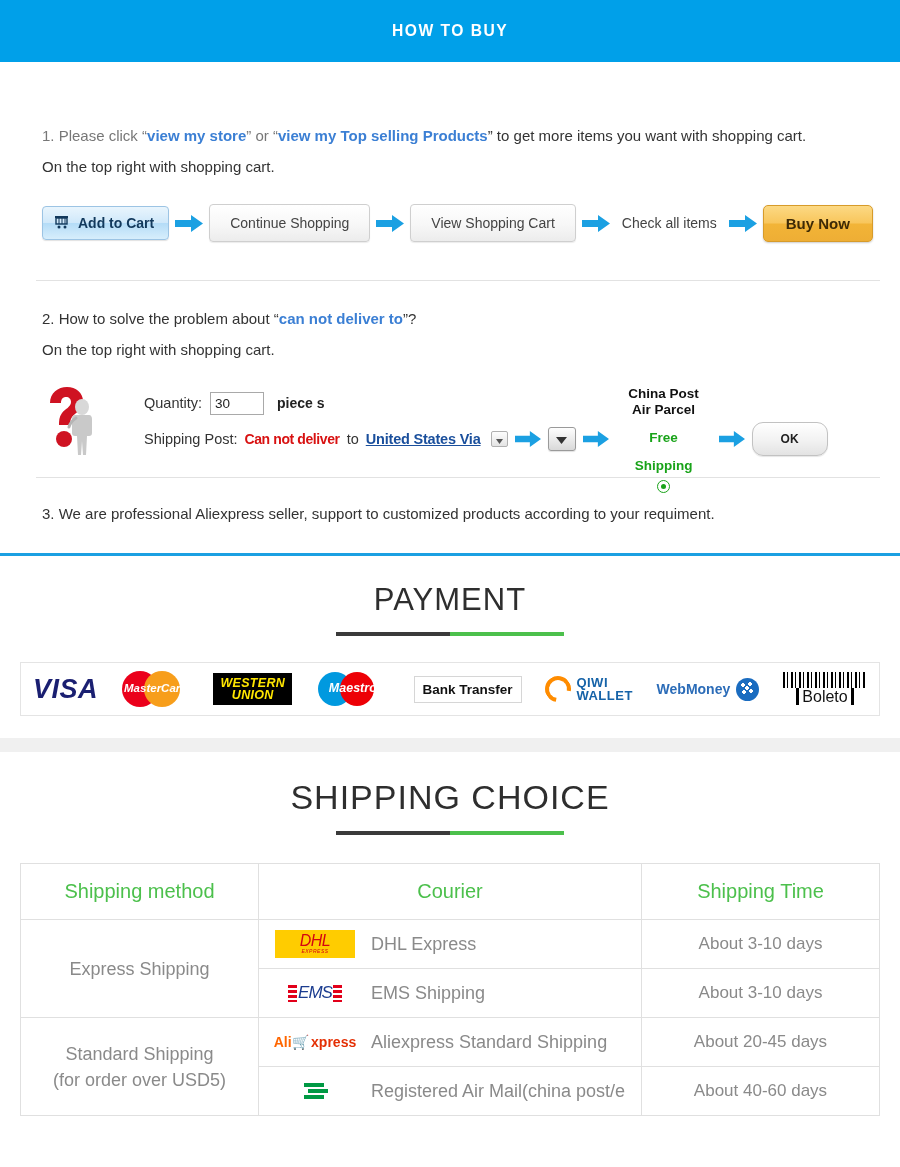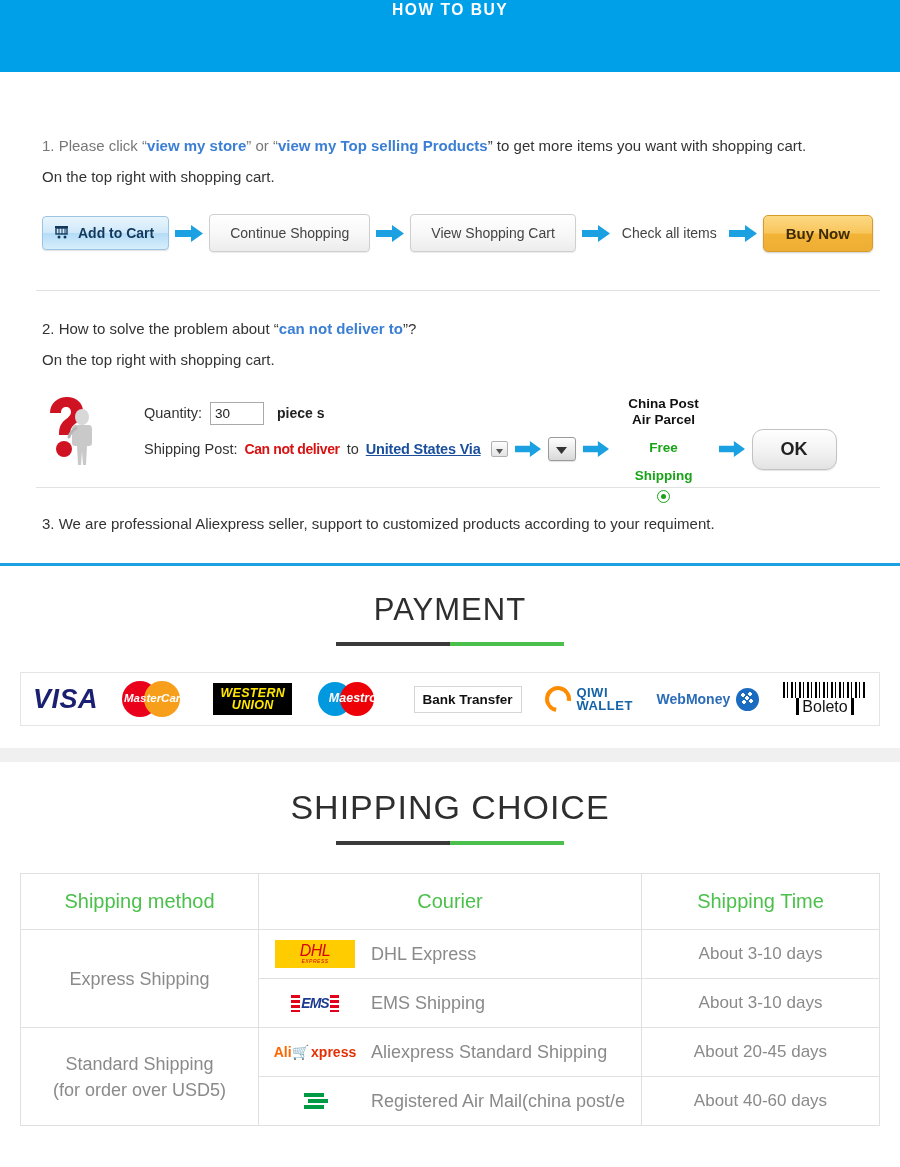--- a/index.html
+++ b/index.html
@@ -8,22 +8,22 @@
     width:900px; height:1167px;
     background:#ffffff;
     font-family:"Liberation Sans", sans-serif;
     overflow:hidden;
     color:#333;
   }
   .page { width:900px; position:relative; }
 
   
   .howto-header {
-    height:72px; background:#00a0e9;
-    display:flex; justify-content:center;
+    height:62px; background:#00a0e9;
+    display:flex; align-items:center; justify-content:center;
   }
   .howto-header .title {
     color:#fff; font-weight:bold; font-size:17px;
     letter-spacing:1.6px; font-family:"Liberation Sans", sans-serif;
     transform:scaleX(.92);
   }
 
   
   .howto-body { padding:0 20px;margin-top:36px; }
   .para { font-size:15px; color:#333; line-height:31px; padding-left:22px; }
@@ -95,21 +95,21 @@
   .ship-opt .svc { font-size:13.5px; font-weight:bold; color:#111; line-height:16px; }
   .ship-opt .free { font-size:13.5px; font-weight:bold; color:#19a319; line-height:16px; margin-top:12px; }
   .radio {
     width:13px; height:13px; border:1.5px solid #19a319; border-radius:50%;
     margin:6px auto 0; display:flex; align-items:center; justify-content:center;
   }
   .radio i { width:5px; height:5px; border-radius:50%; background:#19a319; display:block; }
   .btn-ok {
     padding:9px 28px; border:1px solid #c2c2c2; border-radius:11px;
     background:linear-gradient(to bottom,#ffffff,#f2f2f2 55%,#e3e3e3);
-    font-size:18px; font-weight:bold; color:#222;
+    font-size:12px; font-weight:bold; color:#222;
     box-shadow:0 1px 1px rgba(0,0,0,.1);
   }
 
   
   .gap { height:14px; background:#f0f0f0; }
   .sec { background:#fff; }
   .sec.blue-top { border-top:3px solid #1ba0e2; }
   .sec-title-wrap { text-align:center; padding-top:26px; }
   .sec-title {
     font-size:31px; color:#2e2e2e; letter-spacing:1px; font-weight:normal;
@@ -186,21 +186,21 @@
   .time { text-align:center; font-size:17px; color:#8a8a8a; }
 
   .dhl { background:#fc0; width:80px; height:28px; display:flex; flex-direction:column;
          align-items:center; justify-content:center; }
   .dhl b { color:#d40511; font-size:16px; font-style:italic; font-weight:normal;
            letter-spacing:-.5px; line-height:14px; }
   .dhl i { color:#d40511; font-size:5px; font-style:italic; letter-spacing:.5px; }
   .ems { display:flex; align-items:center; }
   .ems .bar { width:9px; height:17px;
     background:repeating-linear-gradient(to bottom,#e2001a 0 3px,#fff 3px 5px); }
-  .ems b { color:#1b3c8f; font-size:14px; font-style:italic; font-weight:bold;
+  .ems b { color:#1b3c8f; font-size:17px; font-style:italic; font-weight:normal;
            letter-spacing:-1px; padding:0 1px; }
   .alix { display:flex; align-items:center; font-size:14px; font-weight:bold; }
   .alix .a1 { color:#f60; }
   .alix .cart { color:#e42f04; font-size:14px; padding:0 1px; }
   .alix .a2 { color:#e42f04; }
   .cpost { width:30px; height:22px; position:relative; }
   .cpost i { position:absolute; left:4px; height:4px; background:#009944; display:block; }
   .cpost i:nth-child(1){ top:3px; width:20px; }
   .cpost i:nth-child(2){ top:9px; width:20px; left:8px;}
   .cpost i:nth-child(3){ top:15px; width:20px; }

